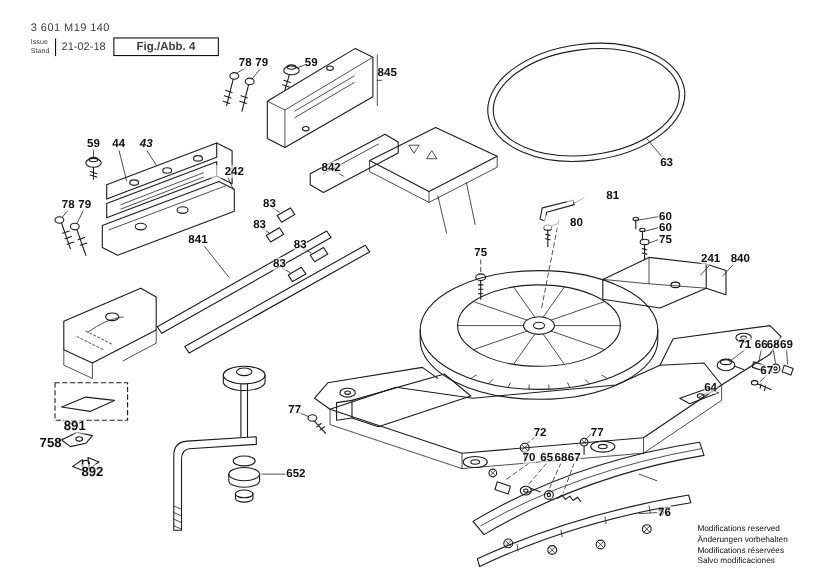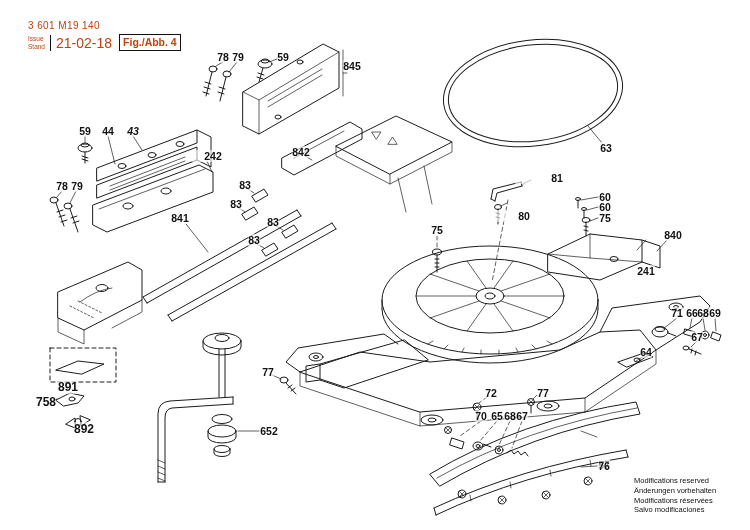--- a/index.html
+++ b/index.html
@@ -5,27 +5,27 @@
   * { margin:0; padding:0; box-sizing:border-box; }
   html,body { background:#ffffff; font-family:"Liberation Sans", sans-serif; }
   .stage { position:relative; width:750px; height:530px; background:#fff; overflow:hidden; }
   svg.art { position:absolute; left:0; top:0; fill:none; stroke:#1c1c1c; stroke-width:1;
             stroke-linecap:round; stroke-linejoin:round; }
   svg.art .thin { stroke-width:0.7; }
   .callout-layer { position:absolute; left:0; top:0; width:750px; height:530px; pointer-events:none;border-radius:16px; }
   .callout { position:absolute; transform:translate(-50%,-50%); font-weight:bold;
              font-size:10.5px; color:#111; white-space:nowrap; background:rgba(255,255,255,0.6); }
   .callout.strong { font-size:12px; }
-  .title-block { position:absolute; left:28px; top:20px; color:#c2410c; }
+  .title-block { position:absolute; left:28px; top:20px; color:#404040; }
   .tb-number { font-size:10px; letter-spacing:0.4px; }
   .tb-row { display:flex; align-items:center; gap:5px; margin-top:3px; }
   .tb-issue { font-size:6.5px; line-height:1.15; }
   .tb-divider { width:1px; height:16px; background:#111; }
-  .tb-date { font-size:14px; }
-  .tb-fig { border:1.6px solid #111; font-weight:bold; font-size:10.5px; padding:0 3px;
+  .tb-date { font-size:10px; }
+  .tb-fig { border:1.6px solid #111; font-weight:bold; font-size:10.5px; padding:0 20px;
             line-height:15px; margin-left:2px; }
   .footer-note { position:absolute; left:634px; top:476px; font-size:7.5px; line-height:1.3; color:#111; }
 </style>
 </head>
 <body>
 
 <div class="stage">
 
   <svg class="art" width="750" height="530" viewBox="0 0 750 530">
 
@@ -279,26 +279,26 @@
       <span class="callout" style="left: 207px; top: 156px; padding-left: 12px;">242</span>
       <span class="callout" style="left: 301px; top: 152px;">842</span>
       <span class="callout" style="left: 62px; top: 186px;">78</span>
       <span class="callout" style="left: 77px; top: 186px;">79</span>
       <span class="callout" style="left: 245px; top: 185px;">83</span>
       <span class="callout" style="left: 236px; top: 204px;">83</span>
       <span class="callout" style="left: 180px; top: 218px;">841</span>
       <span class="callout" style="left: 273px; top: 222px;">83</span>
       <span class="callout" style="left: 254px; top: 240px;">83</span>
       <span class="callout" style="left: 539px; top: 178px; padding-left: 36px;">81</span>
-      <span class="callout" style="left: 512px; top: 216px; padding-left: 24px;">80</span>
+      <span class="callout" style="left: 512px; top: 202px; padding-left: 24px;">80</span>
       <span class="callout" style="left: 605px; top: 197px;">60</span>
       <span class="callout" style="left: 605px; top: 207px;">60</span>
       <span class="callout" style="left: 605px; top: 218px;">75</span>
       <span class="callout" style="left: 437px; top: 230px;">75</span>
-      <span class="callout" style="left: 646px; top: 235px; margin-top: 36px;">241</span>
+      <span class="callout" style="left: 646px; top: 235px;">241</span>
       <span class="callout" style="left: 673px; top: 235px;">840</span>
       <span class="callout" style="left: 606px; top: 148px;">63</span>
       <span class="callout" style="left: 677px; top: 313px;">71</span>
       <span class="callout" style="left: 692px; top: 313px;">66</span>
       <span class="callout" style="left: 703px; top: 313px;">68</span>
       <span class="callout" style="left: 715px; top: 313px;">69</span>
       <span class="callout" style="left: 697px; top: 337px;">67</span>
       <span class="callout" style="left: 646px; top: 352px;">64</span>
       <span class="callout strong" style="left: 68px; top: 387px;">891</span>
       <span class="callout strong" style="left: 46px; top: 402px;">758</span>

